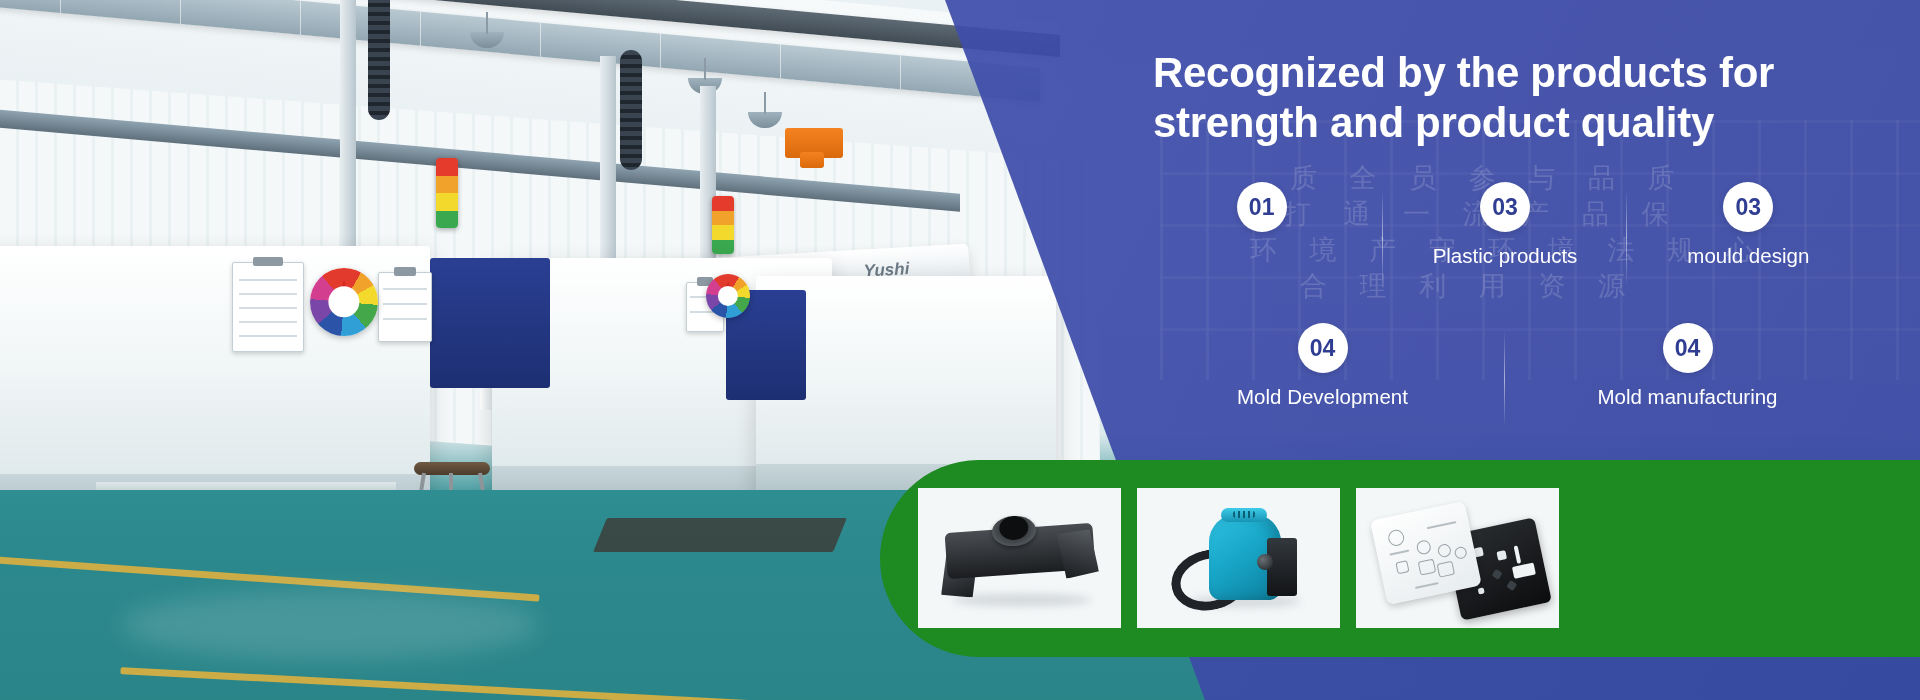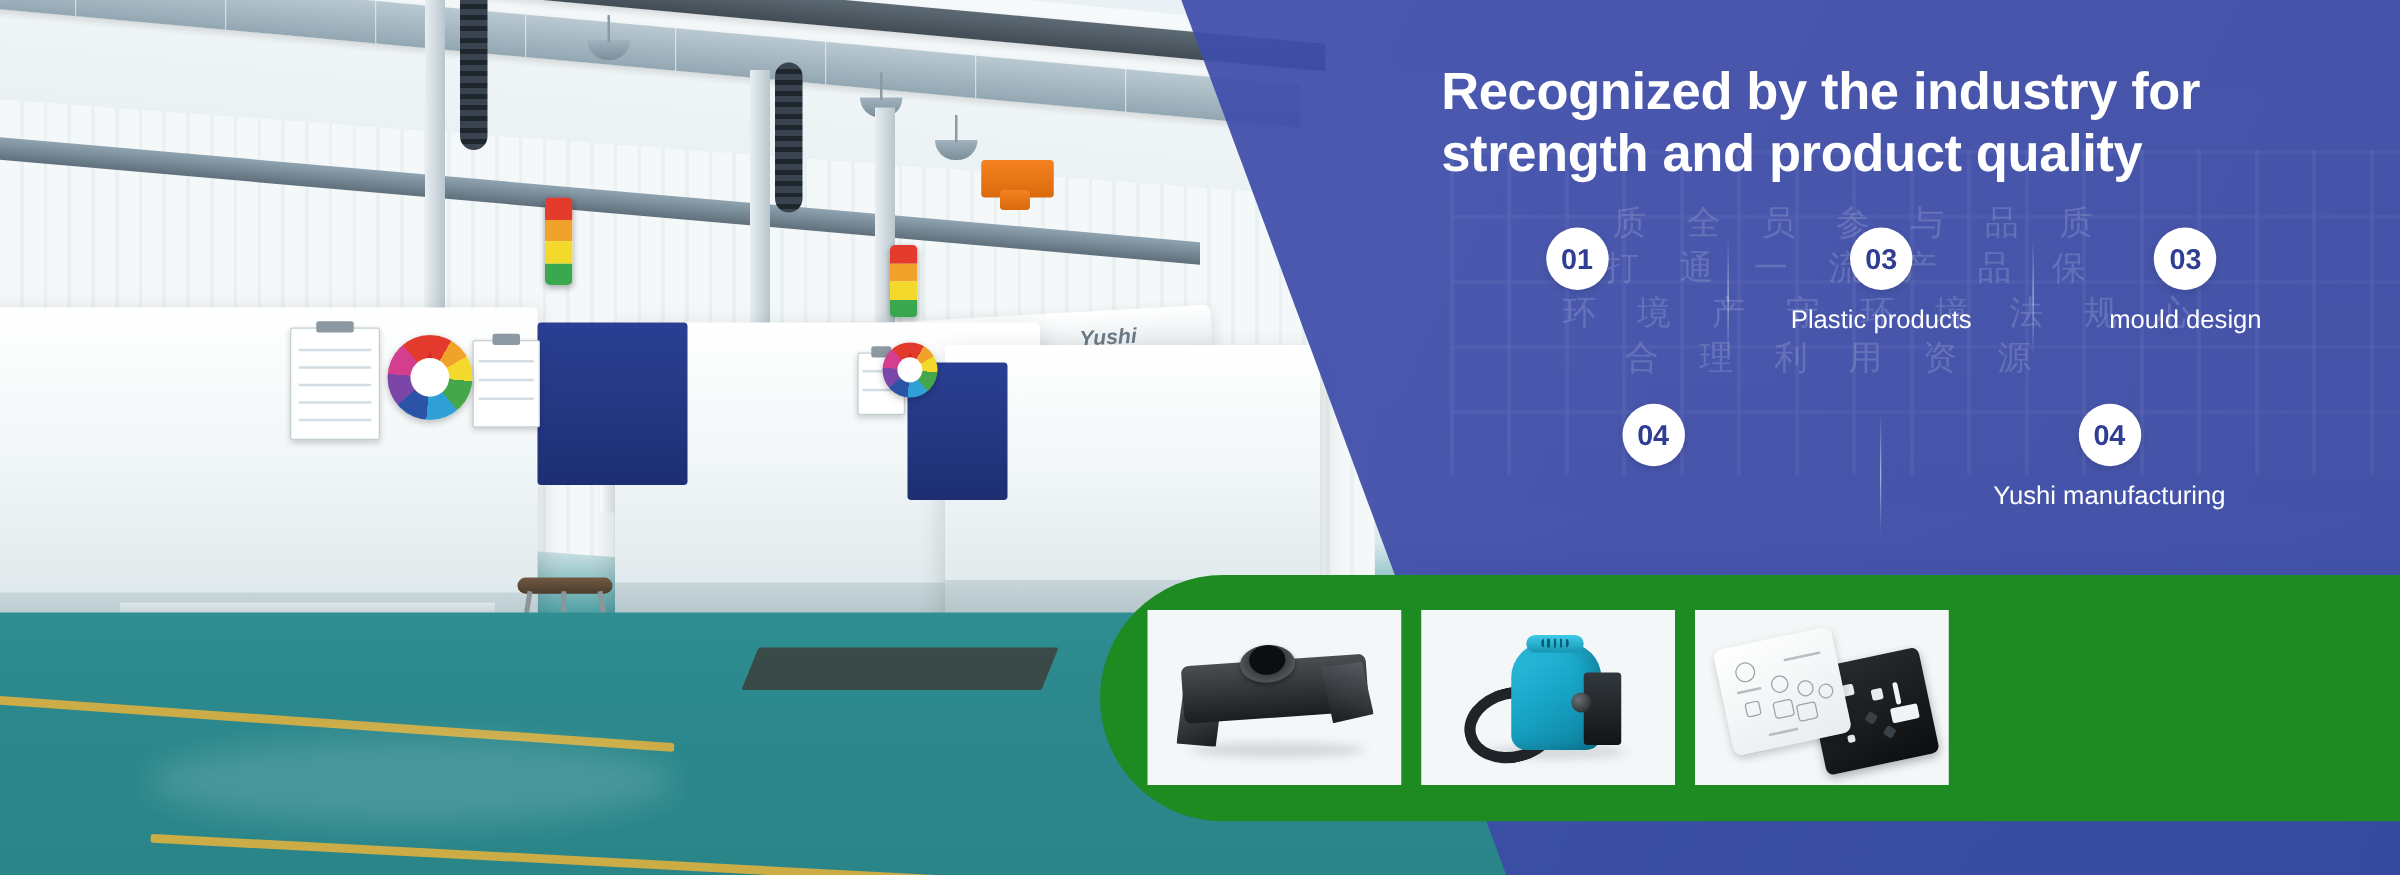--- a/index.html
+++ b/index.html
@@ -266,21 +266,21 @@
 
   <div class="bluepanel">
     <div class="ghost"></div>
     <div class="cjk" style="left:1290px;top:160px">质 全 员 参 与 品 质</div>
     <div class="cjk" style="left:1284px;top:196px">打 通 一 流 产 品 保</div>
     <div class="cjk" style="left:1250px;top:232px">环 境 产 守 环 境 法 规 心</div>
     <div class="cjk" style="left:1300px;top:268px">合 理 利 用 资 源</div>
   </div>
 
   <div class="headline">
-    <div>Recognized by the industry for</div>
+    <div>Recognized by the products for</div>
     <div>strength and product quality</div>
   </div>
 
   <div class="grid">
 
     <div class="grow">
       <div class="gcell">
         <div class="badge">01</div>
         <div class="divider"></div>
       </div>
@@ -292,25 +292,26 @@
       <div class="gcell">
         <div class="badge">03</div>
         <div class="glabel">mould design</div>
 
       </div>
     </div>
 
     <div class="grow grow2">
       <div class="gcell">
         <div class="badge">04</div>
+        <div class="glabel">Mold Development</div>
         <div class="divider"></div>
       </div>
       <div class="gcell">
         <div class="badge">04</div>
-        <div class="glabel">Yushi manufacturing</div>
+        <div class="glabel">Mold manufacturing</div>
         <div class="divider"></div>
       </div>
     </div>
 
   </div>
 
   <div class="greenstrip"></div>
   <div class="shots">
 
     <div class="shot p1">

